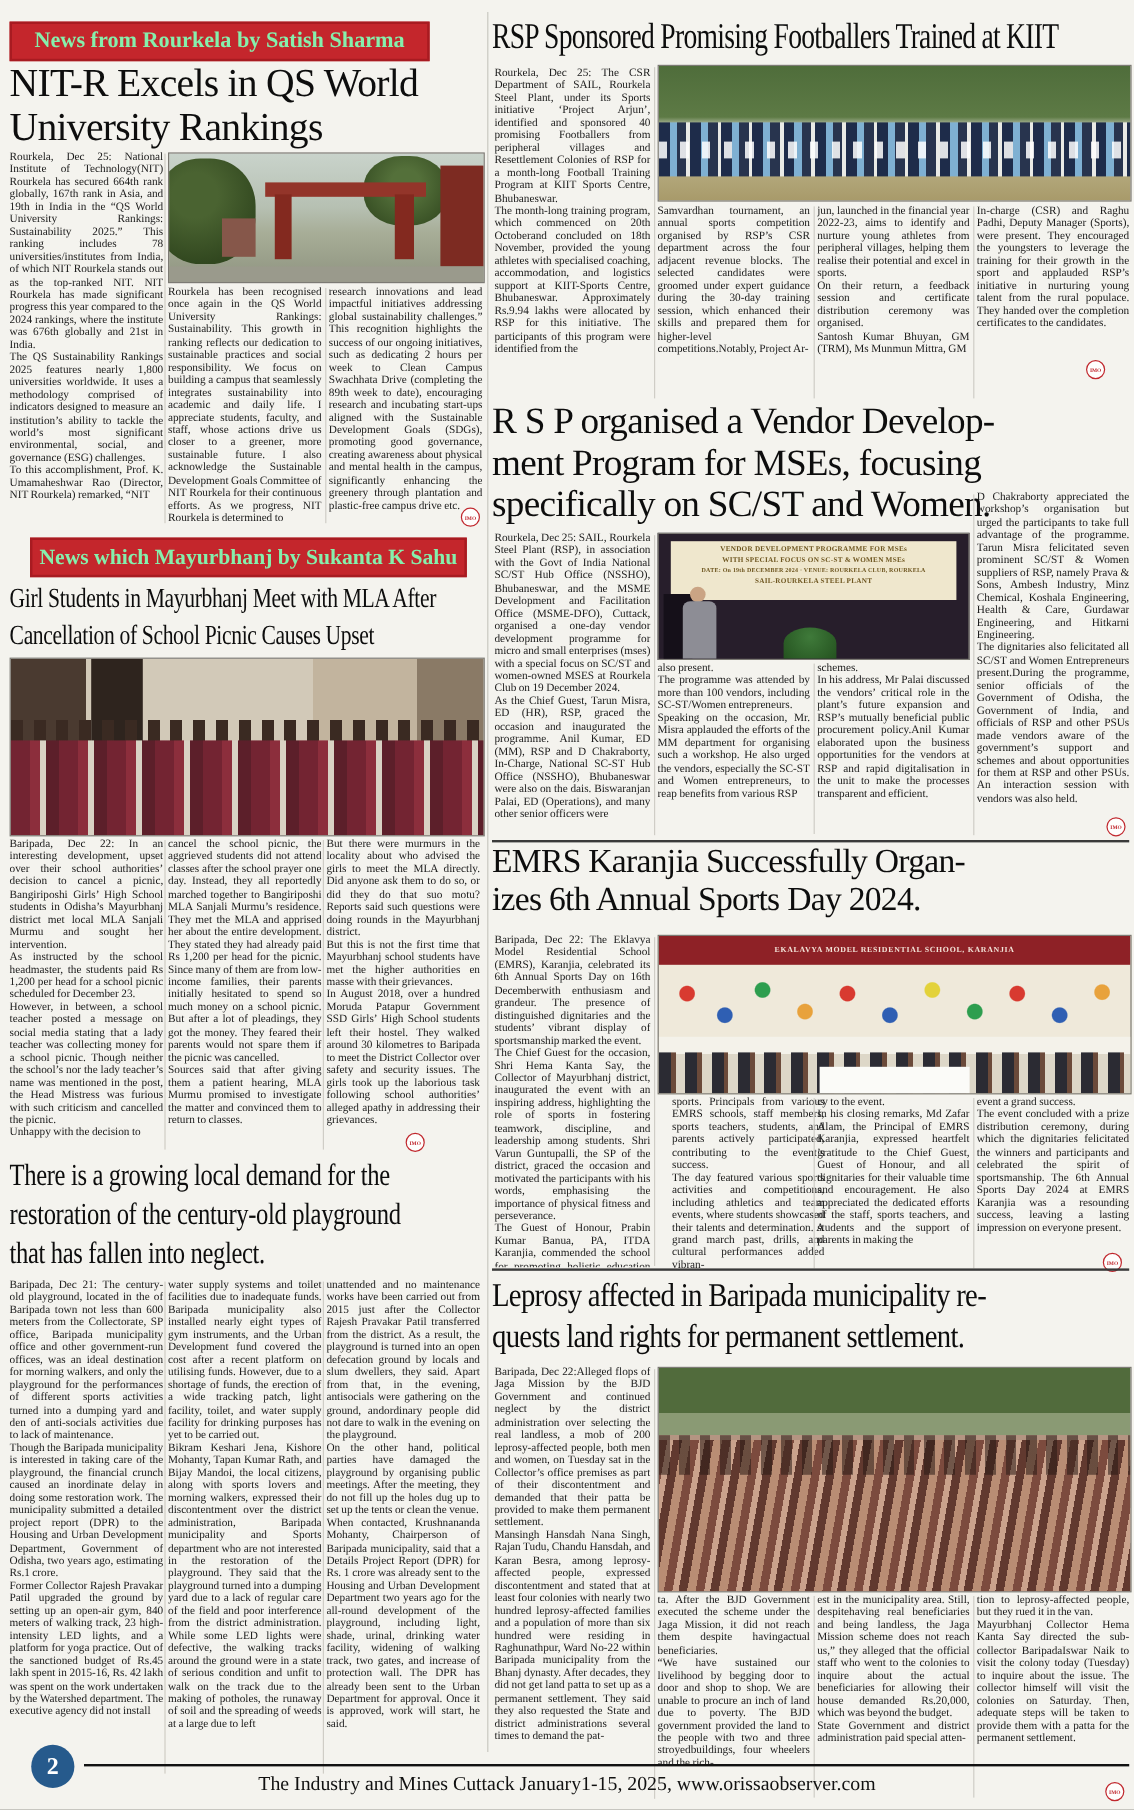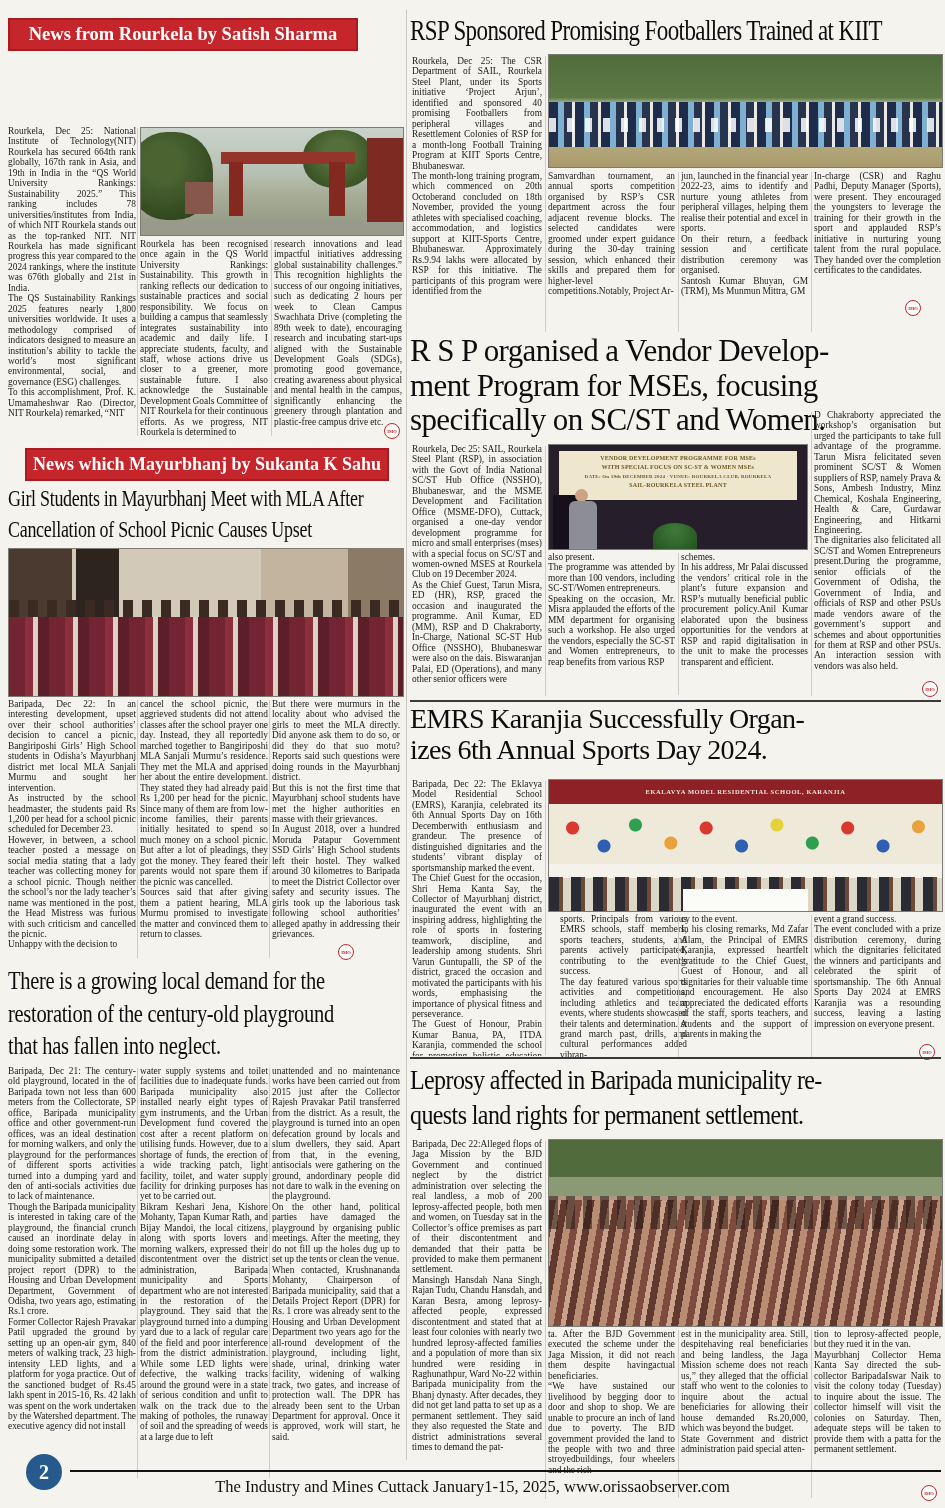--- a/index.html
+++ b/index.html
@@ -1,19 +1,19 @@
 <!DOCTYPE html>
 <html lang="en"><head>
 <meta charset="utf-8">
 <style>
   html,body{margin:0;padding:0;background:#a8a6a1;}
   .page{position:relative;width:945px;height:1508px;margin:0 auto;background:#f4f3ee;
         font-family:"Liberation Serif",serif;color:#161616;overflow:hidden;}
   .abs{position:absolute;}
-  .banner{background:#c4262c;border:2px solid #a81b21;color:#ffffff;font-weight:700;
+  .banner{background:#c4262c;border:2px solid #a81b21;color:#86efac;font-weight:700;
           display:flex;align-items:center;justify-content:center;white-space:nowrap;}
   .headline{color:#0d0d0d;white-space:pre-line;letter-spacing:-0.6px;transform-origin:left top;}
   .body-col{font-size:9.4px;line-height:10.45px;text-align:justify;white-space:pre-line;
             overflow:hidden;word-spacing:-0.3px;color:#1b1b1b;}
   .photo{border:1px solid #7c7a74;overflow:hidden;}
   .layer{position:absolute;}
   .stamp{width:14px;height:14px;border:1.5px solid #c0272d;border-radius:50%;color:#c0272d;
          font-size:4.5px;font-weight:700;display:flex;align-items:center;justify-content:center;
          background:rgba(255,255,255,.85);letter-spacing:0;}
   .rule-h{background:#3a3a3a;height:1.5px;}
@@ -30,20 +30,22 @@
 </head>
 <body>
 
 <div class="page">
 
   <div class="abs rule-v" style="left:406px;top:10px;height:1450px;"></div>
 
   <div class="abs banner" style="left:8px;top:18px;width:346px;height:29px;font-size:18.5px;">
     <span>News from Rourkela by Satish Sharma</span>
   </div>
+  <div class="abs headline" style="left:8px;top:52px;width:400px;font-size:33px;line-height:37px;">NIT-R Excels in QS World
+University Rankings</div>
 
   <div class="abs body-col" style="left:8px;top:126px;width:128px;height:312px;">Rourkela, Dec 25: National Institute of Technology(NIT) Rourkela has secured 664th rank globally, 167th rank in Asia, and 19th in India in the “QS World University Rankings: Sustainability 2025.” This ranking includes 78 universities/institutes from India, of which NIT Rourkela stands out as the top-ranked NIT. NIT Rourkela has made significant progress this year compared to the 2024 rankings, where the institute was 676th globally and 21st in India.
 The QS Sustainability Rankings 2025 features nearly 1,800 universities worldwide. It uses a methodology comprised of indicators designed to measure an institution’s ability to tackle the world’s most significant environmental, social, and governance (ESG) challenges.
 To this accomplishment, Prof. K. Umamaheshwar Rao (Director, NIT Rourkela) remarked, “NIT</div>
 
   <div class="abs photo" style="left:140px;top:127px;width:262px;height:107px;background:linear-gradient(180deg,#c9d3cb 0%,#b6c0b2 42%,#a7ad97 62%,#8f9480 100%);">
     <div class="layer" style="left:-12px;top:4px;width:84px;height:88px;border-radius:45%;background:radial-gradient(circle at 40% 35%,#4a6331 25%,#31471f 75%);"></div>
     <div class="layer" style="right:30px;top:2px;width:70px;height:58px;border-radius:45%;background:radial-gradient(circle at 50% 40%,#54703a 25%,#3a5226 75%);"></div>
     <div class="layer" style="left:80px;top:24px;width:134px;height:12px;background:#93352a;"></div>
     <div class="layer" style="left:88px;top:34px;width:14px;height:54px;background:#83291f;"></div>

